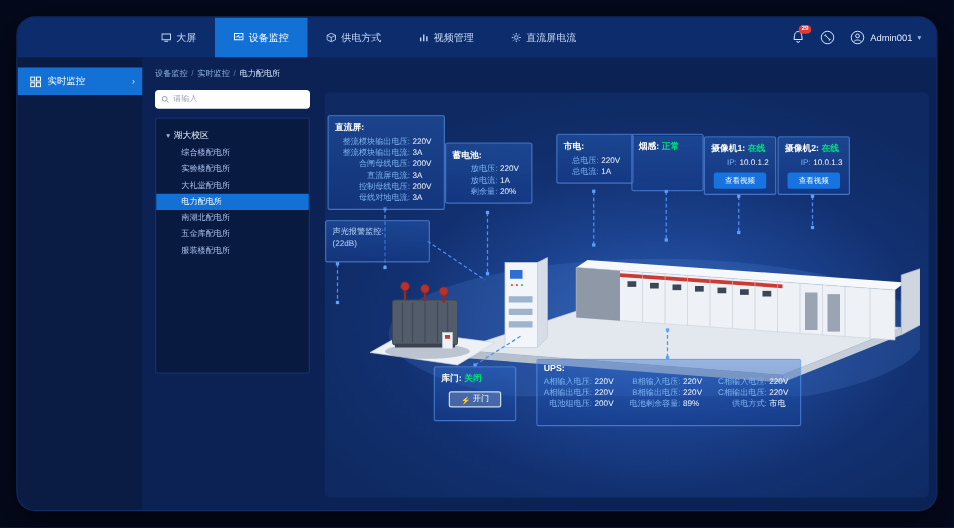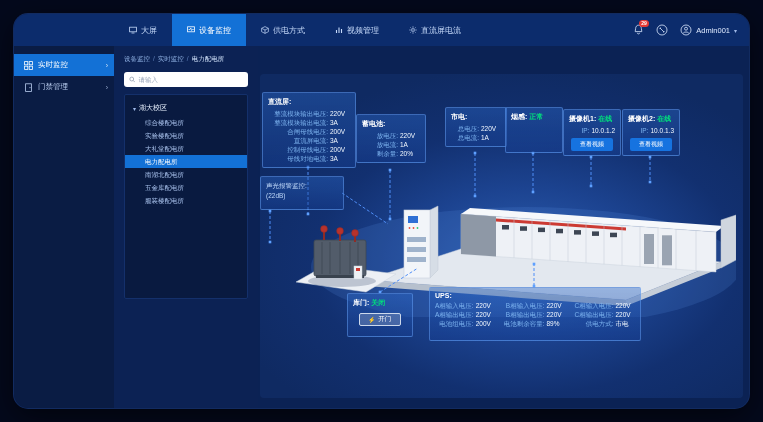--- a/index.html
+++ b/index.html
@@ -214,28 +214,20 @@
 
   <div class="sidebar">
     <div class="side-item active">
       <svg width="9" height="9" viewBox="0 0 9 9">
           <rect x="0.6" y="0.6" width="3.2" height="3.2" fill="none" stroke="currentColor" stroke-width="0.8"></rect>
           <rect x="5.2" y="0.6" width="3.2" height="3.2" fill="none" stroke="currentColor" stroke-width="0.8"></rect>
           <rect x="0.6" y="5.2" width="3.2" height="3.2" fill="none" stroke="currentColor" stroke-width="0.8"></rect>
           <rect x="5.2" y="5.2" width="3.2" height="3.2" fill="none" stroke="currentColor" stroke-width="0.8"></rect>
         </svg>
       <span>实时监控</span>
-      <span class="chev">›</span>
-    </div>
-    <div class="side-item">
-      <svg width="9" height="9" viewBox="0 0 9 9">
-          <rect x="1.6" y="0.8" width="5.8" height="7.6" fill="none" stroke="currentColor" stroke-width="0.8"></rect>
-          <circle cx="6" cy="4.6" r="0.6" fill="currentColor"></circle>
-        </svg>
-      <span>门禁管理</span>
       <span class="chev">›</span>
     </div>
   </div>
 
   <div class="subcol">
     <div class="breadcrumb">
       <span>设备监控</span><span class="sep">/</span><span>实时监控</span><span class="sep">/</span><span class="bc-last">电力配电所</span>
     </div>
     <div class="searchbox">
       <svg width="7" height="7" viewBox="0 0 7 7">

